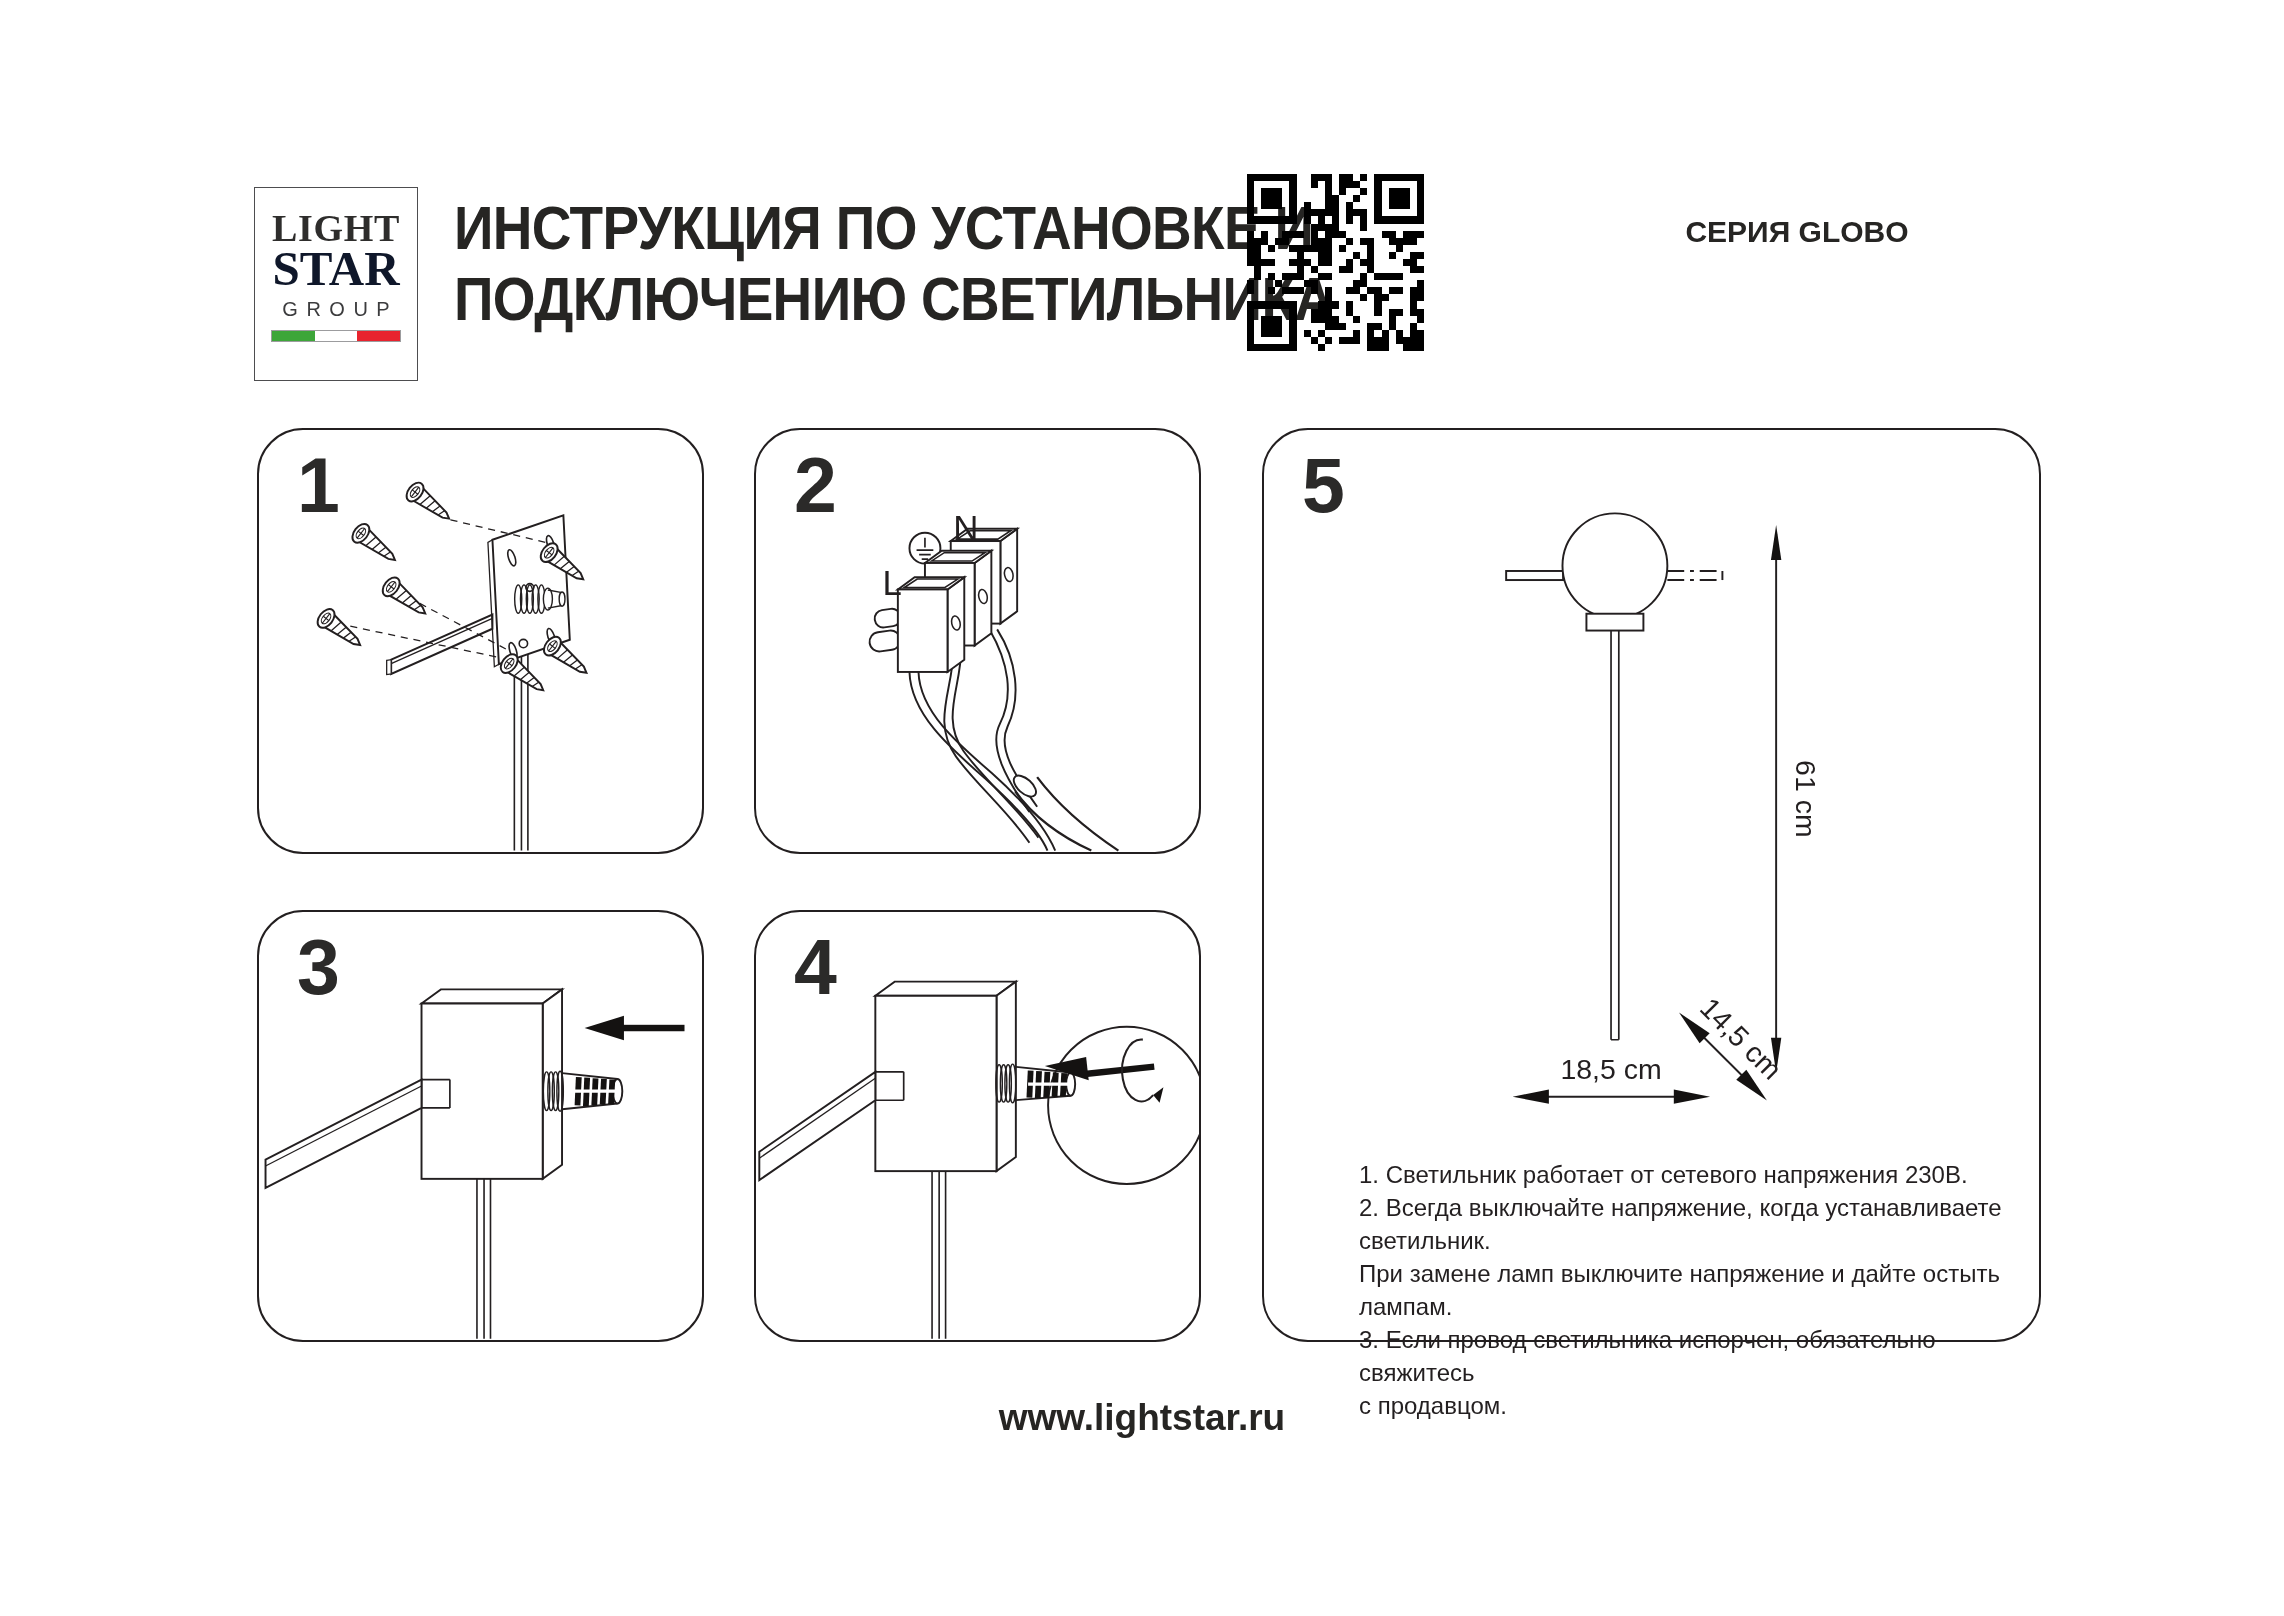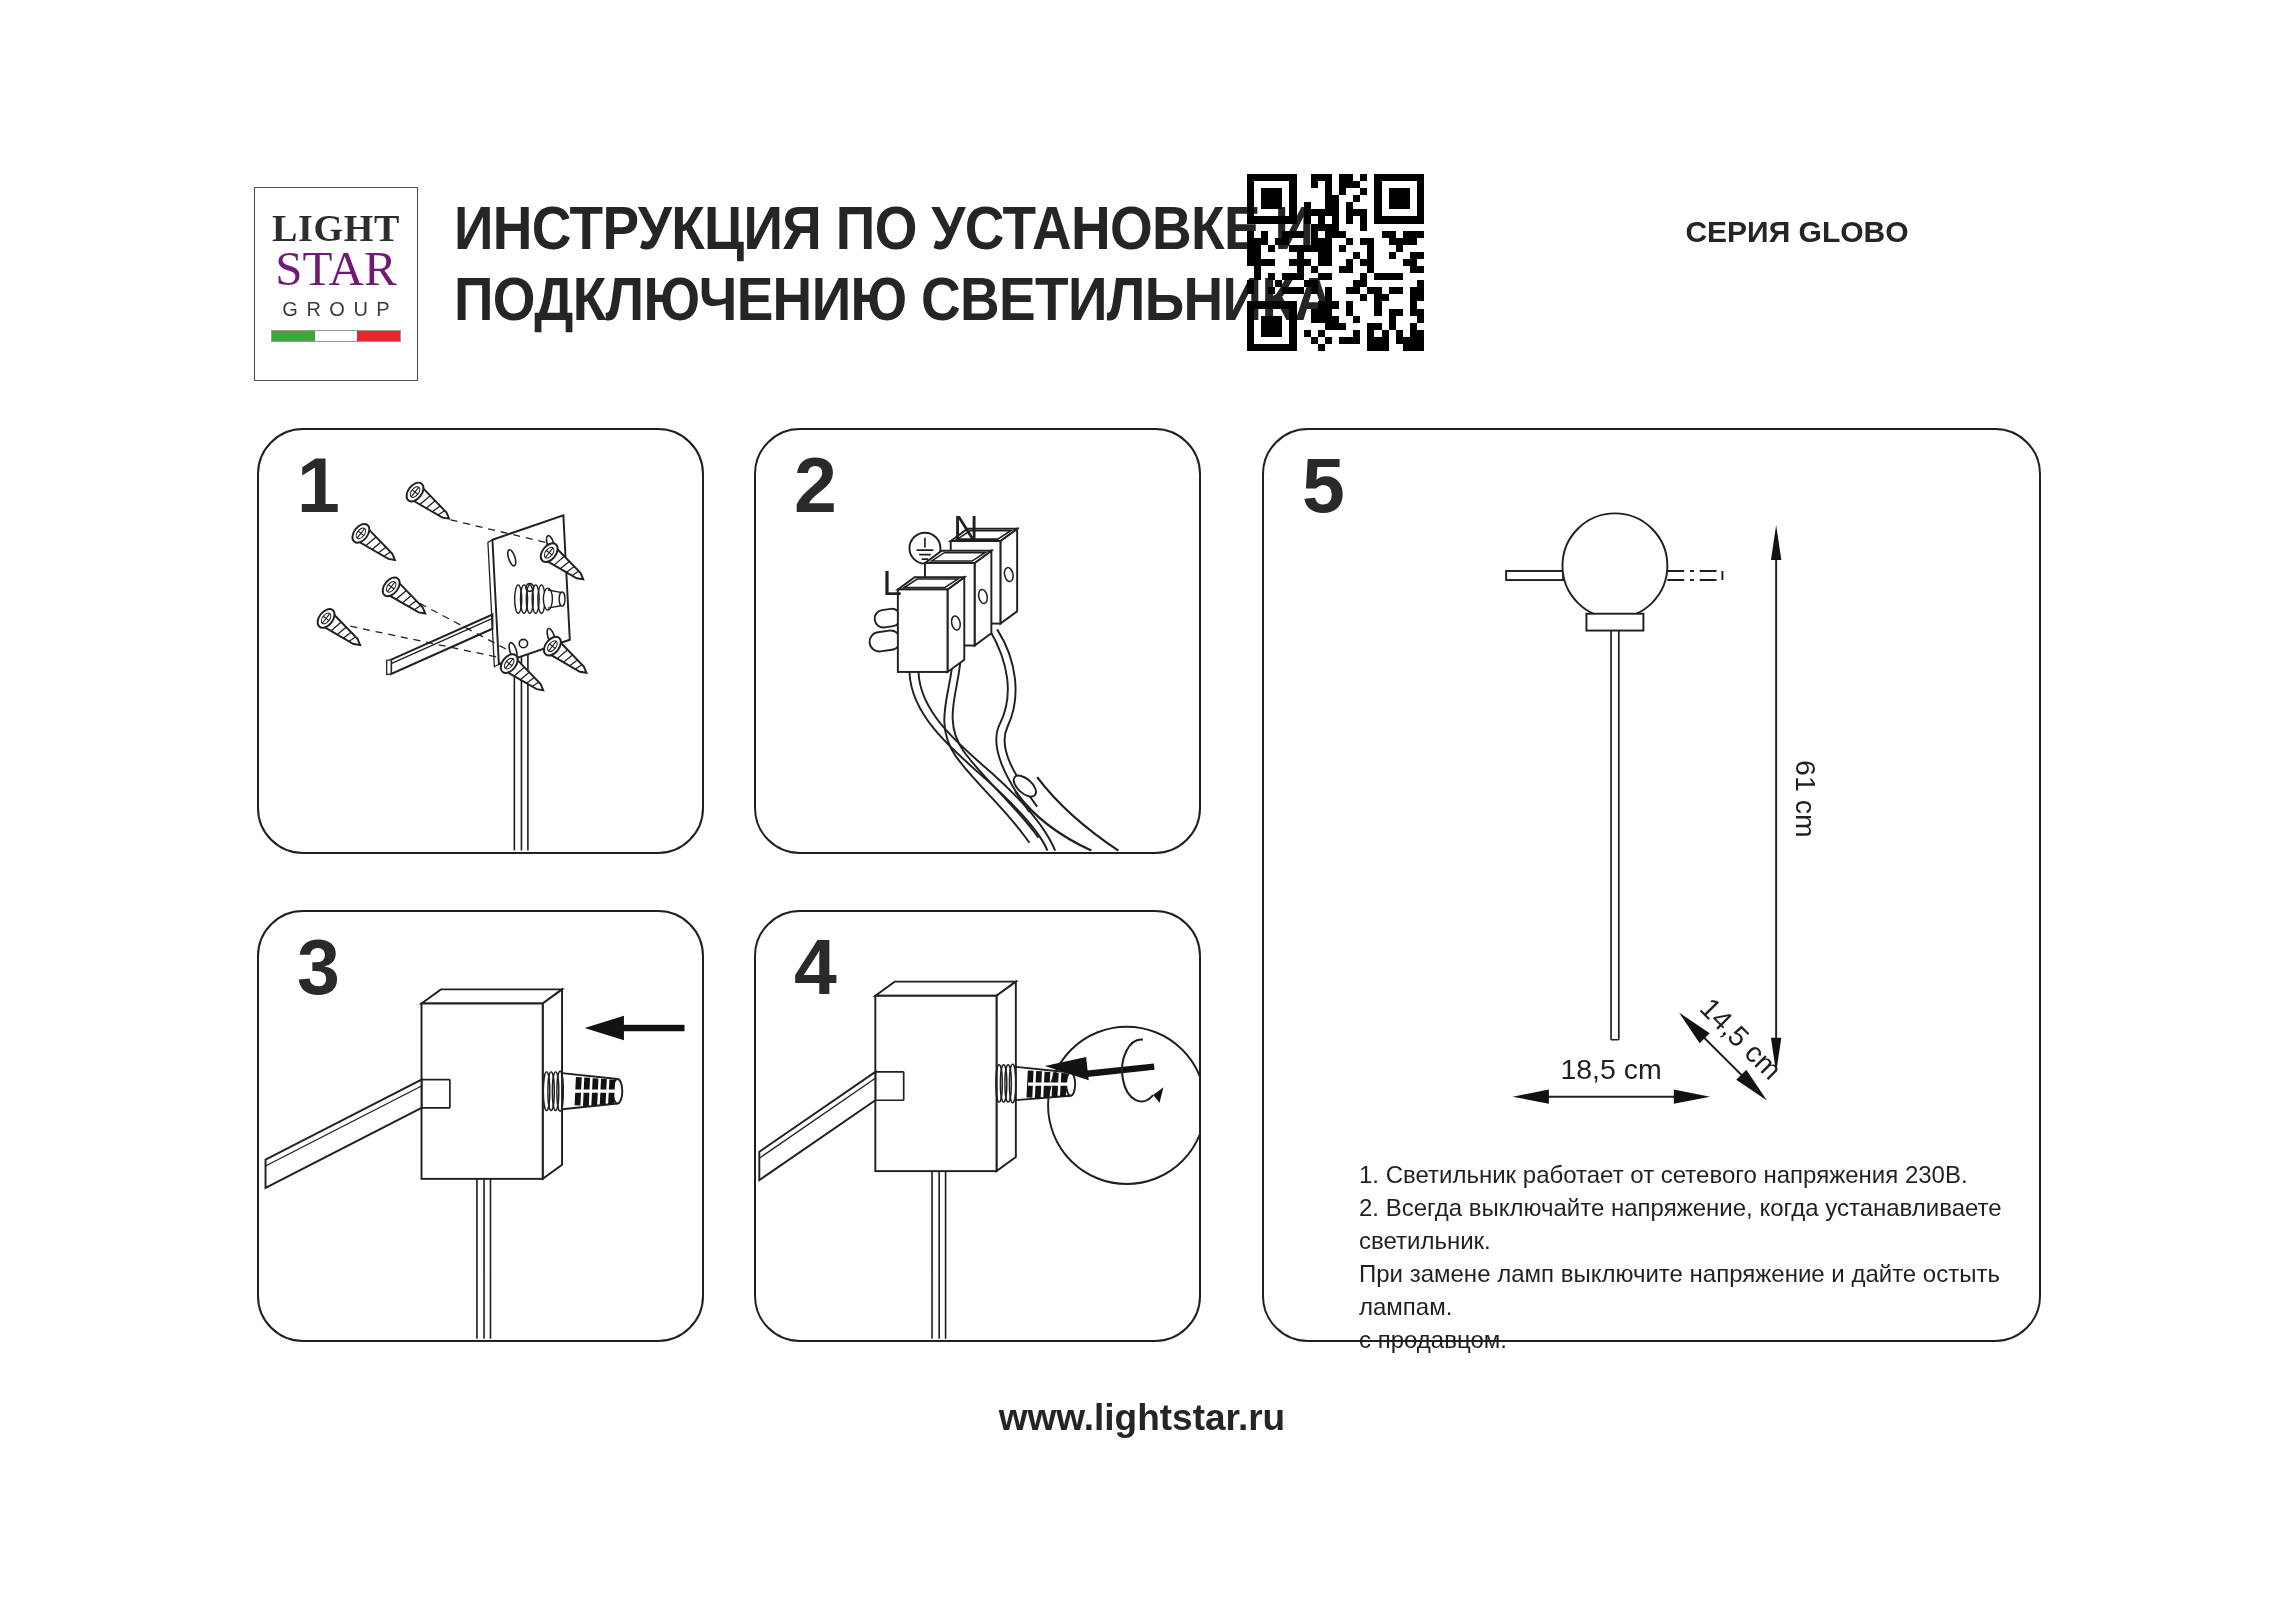--- a/index.html
+++ b/index.html
@@ -4,22 +4,22 @@
 <style>
   html,body{margin:0;padding:0;background:#ffffff;}
   .page{position:relative;width:2284px;height:1616px;background:#fff;overflow:hidden;
         font-family:"Liberation Sans", sans-serif;color:#231f20;}
   svg text{font-family:"Liberation Sans", sans-serif;fill:#231f20;}
   
   .logo-box{position:absolute;left:254px;top:187px;width:164px;height:194px;
             border:1.3px solid #4d4d4f;box-sizing:border-box;text-align:center;}
   .logo-w1{font-family:"Liberation Serif", serif;font-weight:bold;font-size:38px;
            letter-spacing:0.7px;line-height:.95;margin-top:22px;color:#2e2d2c;}
-  .logo-w2{font-family:"Liberation Serif", serif;font-weight:normal;font-size:49px;
-           line-height:.92;color:#701a75;}
+  .logo-w2{font-family:"Liberation Serif", serif;font-weight:bold;font-size:49px;
+           line-height:.92;color:#0f172a;}
   .logo-w3{font-size:20px;letter-spacing:8.5px;text-indent:8.5px;margin-top:6.5px;color:#3c3c3e;}
   .logo-flag{width:128px;height:10.4px;margin:9px auto 0;border:0.7px solid #9c9c9e;display:flex;}
   .logo-flag div{flex:1;}
   .title{position:absolute;left:454px;top:193px;font-size:61px;font-weight:bold;
          line-height:1.17;letter-spacing:-0.7px;white-space:nowrap;color:#262523;
          transform:scaleX(.90);transform-origin:left top;}
   .qr{position:absolute;left:1247px;top:174px;width:177px;height:177px;}
   .series{position:absolute;left:1517px;top:215px;width:560px;text-align:center;
           font-size:30px;font-weight:bold;color:#262523;}
   .article{position:absolute;left:1517px;top:264px;width:560px;text-align:center;
@@ -589,20 +589,21 @@
         <path d="M0,0 L56,-11 L56,11 Z" fill="#141211"></path>
         <path d="M192,0 L136,-11 L136,11 Z" fill="#141211"></path>
         <text x="96" y="-24" text-anchor="middle" font-size="44">14,5 cm</text>
       </g>
     </svg>
     <div class="pnum">5</div>
     <div class="notes">
       <div>1. Светильник работает от сетевого напряжения 230В.</div>
       <div>2. Всегда выключайте напряжение, когда устанавливаете светильник.</div>
       <div>При замене ламп выключите напряжение и дайте остыть лампам.</div>
+      <div>3. Если провод светильника испорчен, обязательно свяжитесь</div>
       <div>с продавцом.</div>
     </div>
   </div>
 
   <div class="footer">www.lightstar.ru</div>
 
 </div>
 
 
 </body></html>

